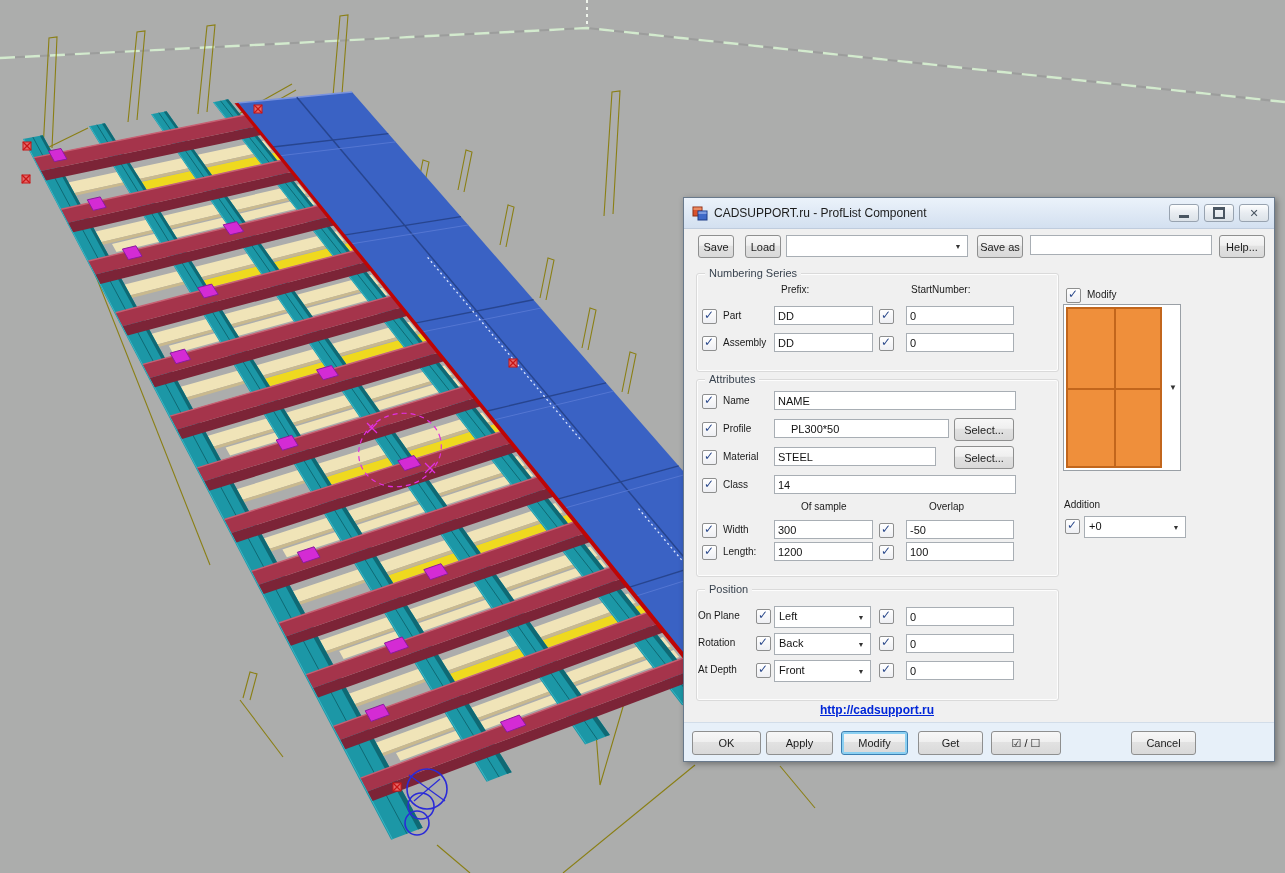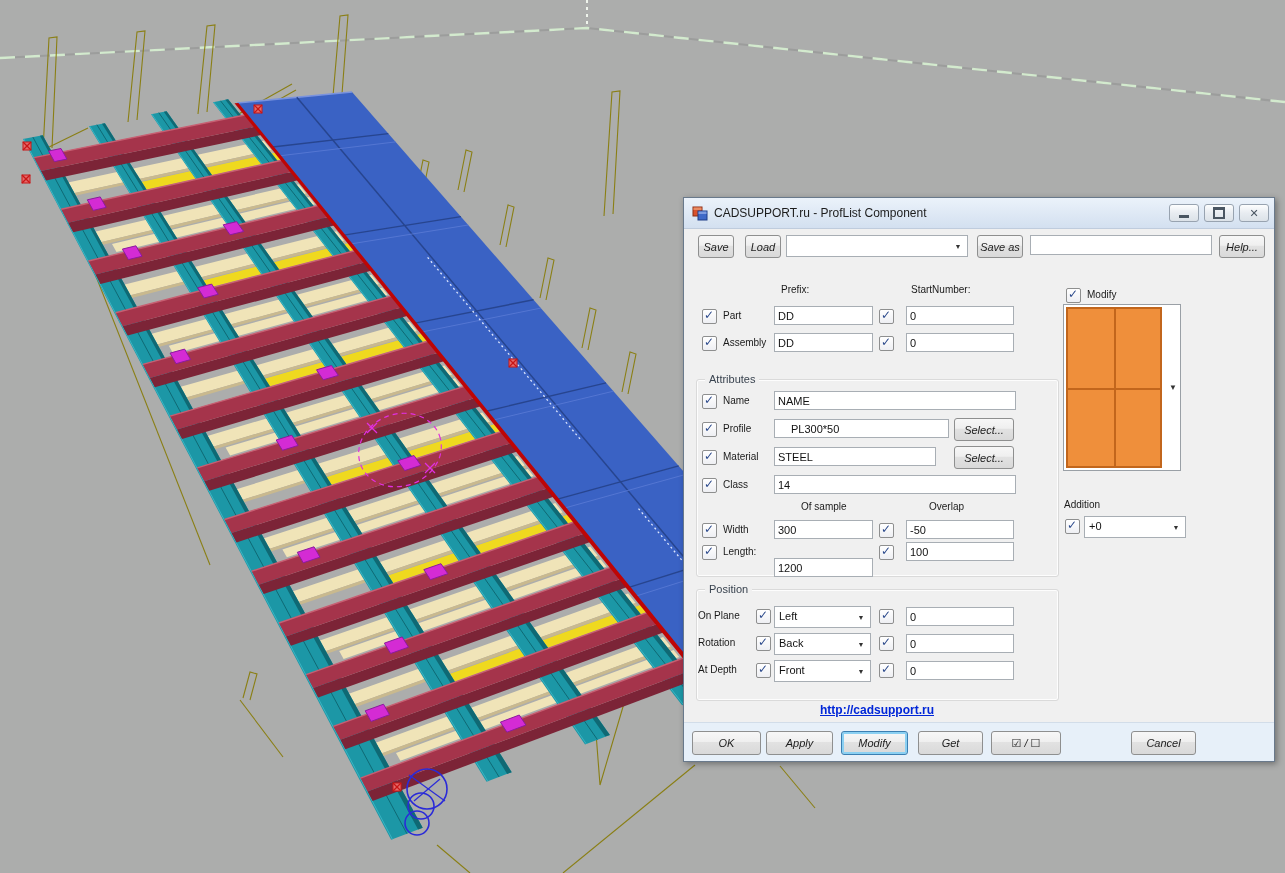--- a/index.html
+++ b/index.html
@@ -15,21 +15,21 @@
   .appicon{margin:0 6px 0 8px;display:flex;}
   .title{font-size:12px;color:#1c1c1c;flex:1;}
   .wbtn{width:28px;height:16px;margin-right:5px;border:1px solid #98A3B0;border-radius:3px;
         background:linear-gradient(#FDFEFE,#E8ECF1 50%,#DCE2E8);display:flex;align-items:center;justify-content:center;cursor:default;}
   .g-min{width:10px;height:3px;background:#4A5662;margin-top:6px;}
   .g-max{width:8px;height:7px;border:2px solid #4A5662;border-top-width:3px;}
   .g-cls{font-size:11px;font-weight:bold;color:#4A5662;font-style:normal;line-height:1;}
   
   .btn{position:absolute;border:1px solid #8E8F8F;border-radius:3px;font-size:11px;color:#1d1d1d;
        background:linear-gradient(#F7F7F7,#EFEFEF 45%,#E2E2E2 46%,#D9D9D9);
-       display:flex;align-items:center;justify-content:center;cursor:default;font-style:italic;}
+       display:flex;align-items:center;justify-content:center;cursor:default;}
   .btn.default{border:1px solid #3C7FB1;box-shadow:inset 0 0 0 2px #8BD0F2;}
   .tbx{position:absolute;border:1px solid #A8AEB4;background:#fff;font-size:11px;
        font-family:"Liberation Sans",sans-serif;padding:0 3px;margin:0;color:#111;}
   .combo{position:absolute;border:1px solid #A8AEB4;background:#fff;font-size:11px;color:#111;}
   .combo .val{position:absolute;left:4px;top:3px;white-space:nowrap;}
   .combo .arr{position:absolute;right:2px;top:0;bottom:0;width:14px;display:flex;
               align-items:center;justify-content:center;font-size:7px;color:#333;}
   .grp{position:absolute;border:1px solid #DADADA;border-radius:3px;box-shadow:inset 0 0 0 1px #FDFDFD;}
   .grp-t{position:absolute;top:-7px;left:8px;background:#F0F0F0;padding:0 4px;font-size:11px;color:#39434F;}
   .lbl{position:absolute;font-size:10px;color:#1a1a1a;white-space:nowrap;}
@@ -264,20 +264,23 @@
       <span class="arr">▼</span>
     </div>
     <div class="btn" style="left:293px;top:37px;width:44px;height:21px">
         <span>Save as</span>
       </div>
     <input class="tbx" style="left: 346px; top: 37px; width: 174px; height: 18px;" value="">
     <div class="btn" style="left:535px;top:37px;width:44px;height:21px">
         <span>Help...</span>
       </div>
 
+    <div class="grp" style="left:12px;top:75px;width:361px;height:97px">
+      <span class="grp-t">Numbering Series</span>
+    </div>
     <span class="lbl hd" style="left:97px;top:86px">Prefix:</span>
     <span class="lbl hd" style="left:227px;top:86px">StartNumber:</span>
 
     <span class="cb on" style="left:18px;top:111px"></span>
     <span class="lbl" style="left:39px;top:112px">Part</span>
     <input class="tbx" style="left: 90px; top: 108px; width: 91px; height: 17px;" value="DD">
     <span class="cb on" style="left:195px;top:111px"></span>
     <input class="tbx" style="left: 222px; top: 108px; width: 100px; height: 17px;" value="0">
 
     <span class="cb on" style="left:18px;top:138px"></span>
@@ -315,21 +318,21 @@
     <span class="lbl hd" style="left:245px;top:303px">Overlap</span>
 
     <span class="cb on" style="left:18px;top:325px"></span>
     <span class="lbl" style="left:39px;top:326px">Width</span>
     <input class="tbx" style="left: 90px; top: 322px; width: 91px; height: 17px;" value="300">
     <span class="cb on" style="left:195px;top:325px"></span>
     <input class="tbx" style="left: 222px; top: 322px; width: 100px; height: 17px;" value="-50">
 
     <span class="cb on" style="left:18px;top:347px"></span>
     <span class="lbl" style="left:39px;top:348px">Length:</span>
-    <input class="tbx" style="left: 90px; top: 344px; width: 91px; height: 17px; margin-top: 16px;" value="1200">
+    <input class="tbx" style="left: 90px; top: 344px; width: 91px; height: 17px;" value="1200">
     <span class="cb on" style="left:195px;top:347px"></span>
     <input class="tbx" style="left: 222px; top: 344px; width: 100px; height: 17px;" value="100">
 
     <span class="cb on" style="left:382px;top:90px"></span>
     <span class="lbl" style="left:403px;top:91px">Modify</span>
     <div class="patbox" style="left:379px;top:106px;width:116px;height:165px">
       <div class="pat-orange">
         <div class="pat-v"></div>
         <div class="pat-h"></div>
       </div>

